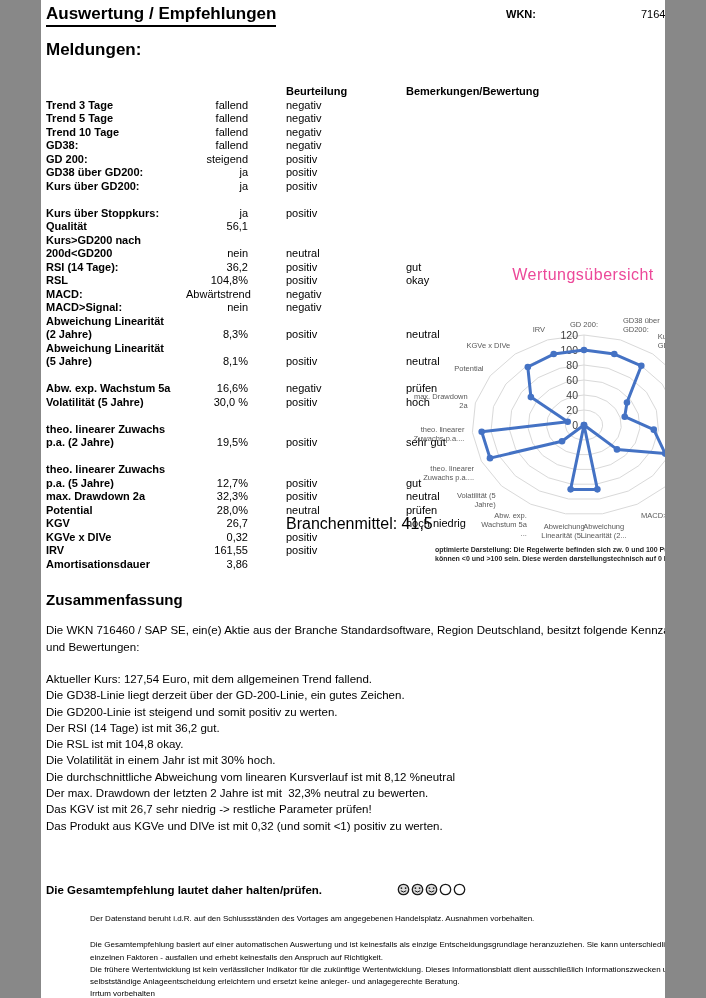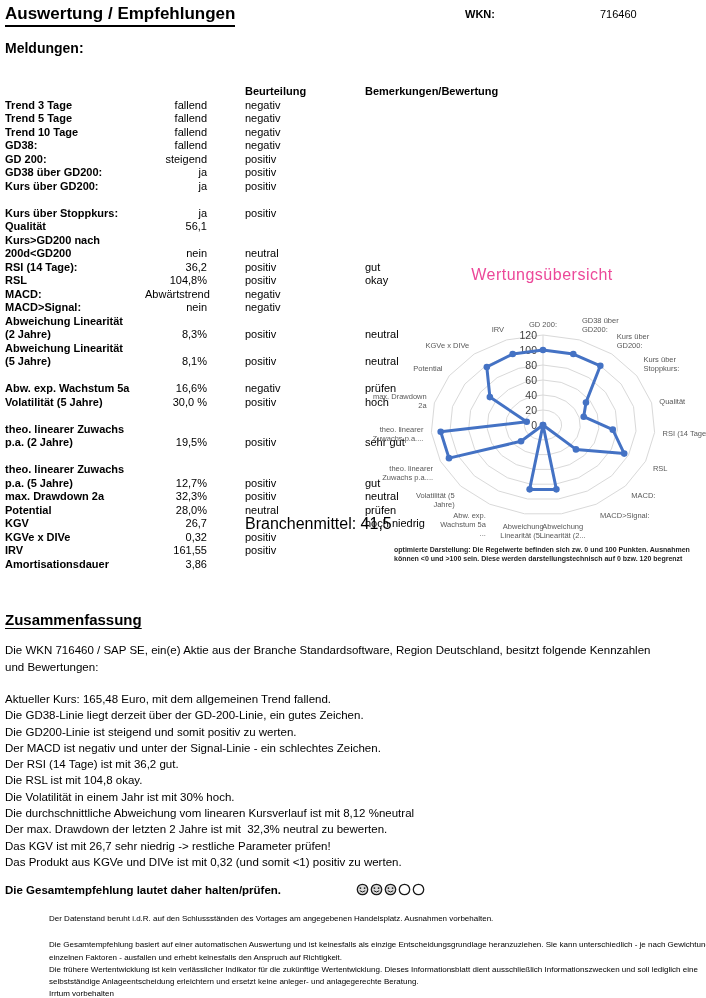--- a/index.html
+++ b/index.html
@@ -1,26 +1,26 @@
 <!DOCTYPE html>
 <html><head>
 <meta charset="utf-8">
 <style>
   html,body{margin:0;padding:0;background:#888;}
   .page{
-    position:relative;width:706px;height:998px;background:#ffffff;
+    position:relative;width:624px;height:998px;background:#ffffff;
     font-family:"Liberation Sans",sans-serif;color:#000;overflow:hidden;
     margin:0 auto;
   }
   
   .doc-title{position:absolute;left:5px;top:4px;font-size:17px;font-weight:bold;
     border-bottom:2px solid #000;padding-bottom:1px;}
   .wkn-label{position:absolute;left:465px;top:8px;font-size:11px;font-weight:bold;}
   .wkn-value{position:absolute;left:600px;top:8px;font-size:11px;}
-  .meldungen{position:absolute;left:5px;top:40px;font-size:14px;font-weight:bold;}
+  .meldungen{position:absolute;left:5px;top:40px;font-size:17px;font-weight:bold;}
 
   
   .tbl{position:absolute;left:5px;top:85px;width:470px;}
   .trow{display:grid;grid-template-columns:140px 62px 158px auto;
     font-size:11px;line-height:13.5px;height:13.5px;}
   .trow.twoline{height:27px;}
   .trow .c-label{font-weight:bold;white-space:nowrap;}
   .trow .c-value{text-align:right;white-space:nowrap;}
   .trow .c-beu{padding-left:38px;white-space:nowrap;}
   .trow .c-beu.small{font-size:16px;}
@@ -32,22 +32,22 @@
   
   .chart{position:absolute;left:378px;top:258px;width:328px;height:310px;}
   .chart-title{position:absolute;left:0;top:8px;width:100%;text-align:center;
     font-size:16px;color:#ec4899;letter-spacing:0.5px;}
   .chart svg{position:absolute;left:0;top:0;overflow:visible;}
   .chart-note{position:absolute;left:16px;top:287px;width:312px;
     font-size:7px;font-weight:600;color:#262626;line-height:9px;}
 
   
   .summary{position:absolute;left:5px;top:591px;width:660px;}
-  .sum-heading{font-size:15px;font-weight:bold;text-decoration:underline;
-    text-underline-offset:3px;margin-bottom:14px;margin-top:20px;}
+  .sum-heading{font-size:15px;font-weight:bold;
+    text-underline-offset:3px;margin-bottom:14px;}
   .sum-intro{font-size:11.5px;line-height:16.5px;margin-bottom:16px;width:655px;}
   .sum-line{font-size:11.5px;line-height:16.3px;white-space:pre;}
 
   
   .recommend{position:absolute;left:5px;top:884px;font-size:11.5px;font-weight:bold;}
   .rating{position:absolute;left:356px;top:883px;display:flex;gap:1px;}
   .rating svg{display:block;}
 
   
   .footer{position:absolute;left:5px;top:913px;width:698px;
@@ -308,24 +308,23 @@
         <text x="91.29447447723983" y="89.66423007915344" text-anchor="end" font-size="7.5" fill="#595959" font-family="&quot;Liberation Sans&quot;,sans-serif"><tspan x="91.29447447723983" dy="0">KGVe x DIVe</tspan></text>
         <text x="126.03606369543786" y="74.30991031333784" text-anchor="end" font-size="7.5" fill="#595959" font-family="&quot;Liberation Sans&quot;,sans-serif"><tspan x="126.03606369543786" dy="0">IRV</tspan></text>
       </svg>
     <div class="chart-note">optimierte Darstellung: Die Regelwerte befinden sich zw. 0 und 100 Punkten. Ausnahmen können &lt;0 und &gt;100 sein. Diese werden darstellungstechnisch auf 0 bzw. 120 begrenzt</div>
   </div>
 
   <div class="summary">
     <div class="sum-heading">Zusammenfassung</div>
     <div class="sum-intro">Die WKN 716460 / SAP SE, ein(e) Aktie aus der Branche Standardsoftware, Region Deutschland, besitzt folgende Kennzahlen und Bewertungen:</div>
     <div id="summary-lines">
-        <div class="sum-line">Aktueller Kurs: 165,48 Euro, mit dem allgemeinen Trend fallend.</div>
+        <div class="sum-line">Aktueller Kurs: 127,54 Euro, mit dem allgemeinen Trend fallend.</div>
         <div class="sum-line">Die GD38-Linie liegt derzeit über der GD-200-Linie, ein gutes Zeichen.</div>
         <div class="sum-line">Die GD200-Linie ist steigend und somit positiv zu werten.</div>
-        <div class="sum-line">Der MACD ist negativ und unter der Signal-Linie - ein schlechtes Zeichen.</div>
         <div class="sum-line">Der RSI (14 Tage) ist mit 36,2 gut.</div>
         <div class="sum-line">Die RSL ist mit 104,8 okay.</div>
         <div class="sum-line">Die Volatilität in einem Jahr ist mit 30% hoch.</div>
         <div class="sum-line">Die durchschnittliche Abweichung vom linearen Kursverlauf ist mit 8,12 %neutral</div>
         <div class="sum-line">Der max. Drawdown der letzten 2 Jahre ist mit  32,3% neutral zu bewerten.</div>
         <div class="sum-line">Das KGV ist mit 26,7 sehr niedrig -&gt; restliche Parameter prüfen!</div>
         <div class="sum-line">Das Produkt aus KGVe und DIVe ist mit 0,32 (und somit &lt;1) positiv zu werten.</div>
       </div>
   </div>
 

